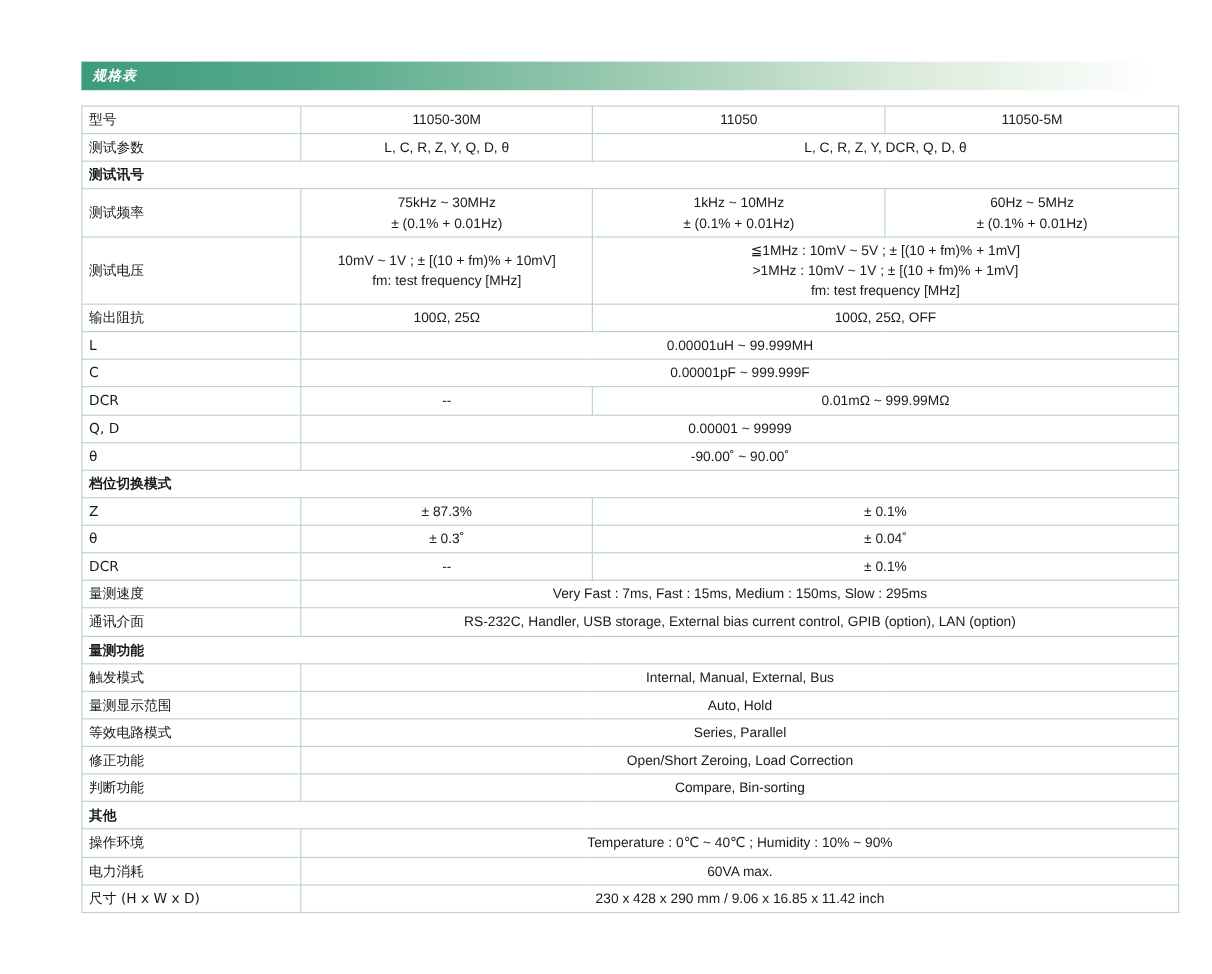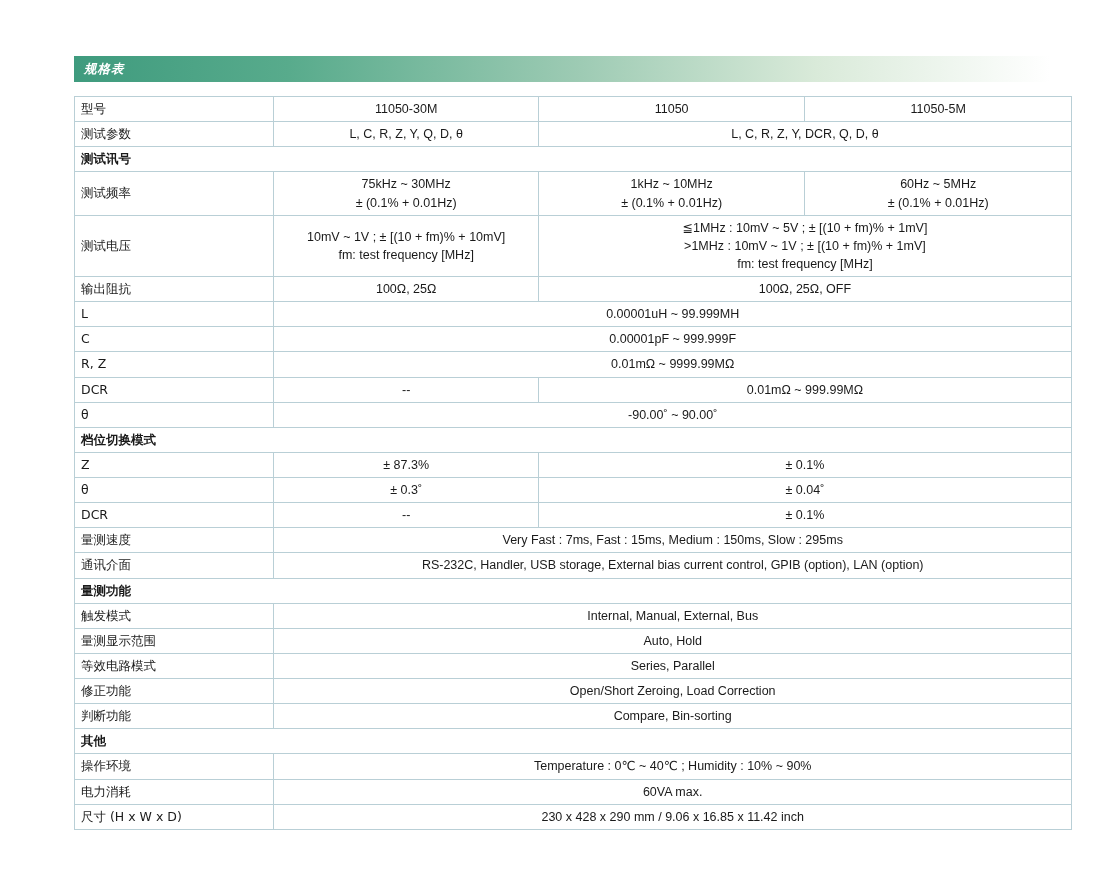--- a/index.html
+++ b/index.html
@@ -127,29 +127,29 @@
         </tr>
         <tr>
           <td class="label cjk">L</td>
           <td class="val multiline" colspan="3">0.00001uH ~ 99.999MH</td>
         </tr>
         <tr>
           <td class="label cjk">C</td>
           <td class="val multiline" colspan="3">0.00001pF ~ 999.999F</td>
         </tr>
         <tr>
-          <td class="label cjk">R, Z</td>
-          <td class="val multiline" colspan="3">0.01mΩ ~ 9999.99MΩ</td>
-        </tr>
-        <tr>
           <td class="label cjk">DCR</td>
           <td class="val multiline" colspan="1">--</td>
           <td class="val multiline" colspan="2">0.01mΩ ~ 999.99MΩ</td>
         </tr>
         <tr>
+          <td class="label cjk">Q, D</td>
+          <td class="val multiline" colspan="3">0.00001 ~ 99999</td>
+        </tr>
+        <tr>
           <td class="label cjk">θ</td>
           <td class="val multiline" colspan="3">-90.00˚ ~ 90.00˚</td>
         </tr>
         <tr>
           <td class="section cjk" colspan="4">档位切换模式</td>
         </tr>
         <tr>
           <td class="label cjk">Z</td>
           <td class="val multiline" colspan="1">± 87.3%</td>
           <td class="val multiline" colspan="2">± 0.1%</td>

